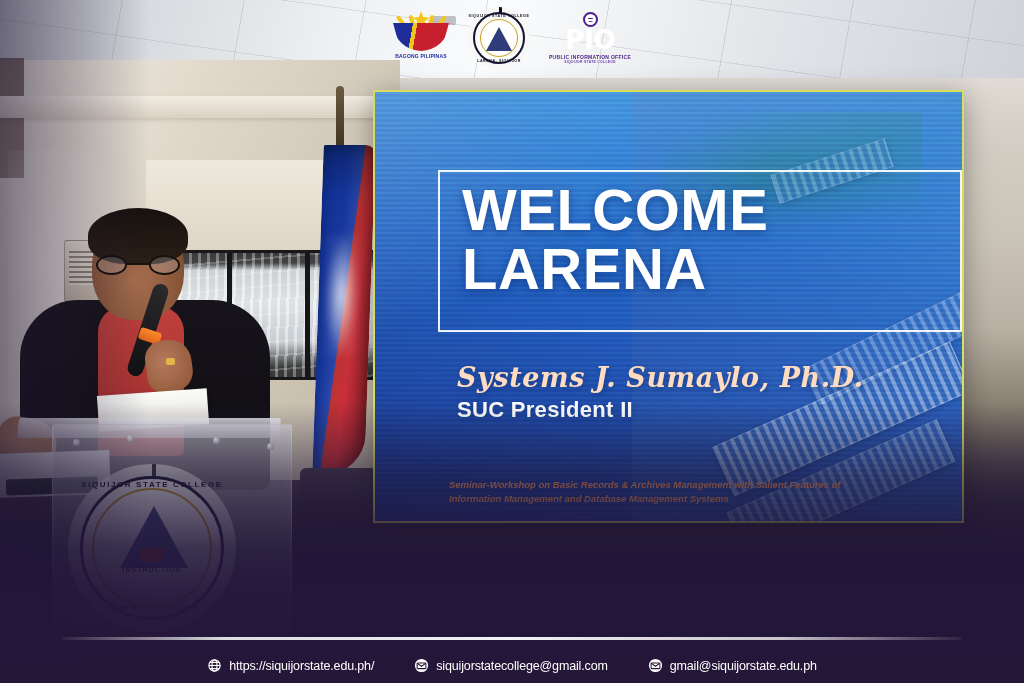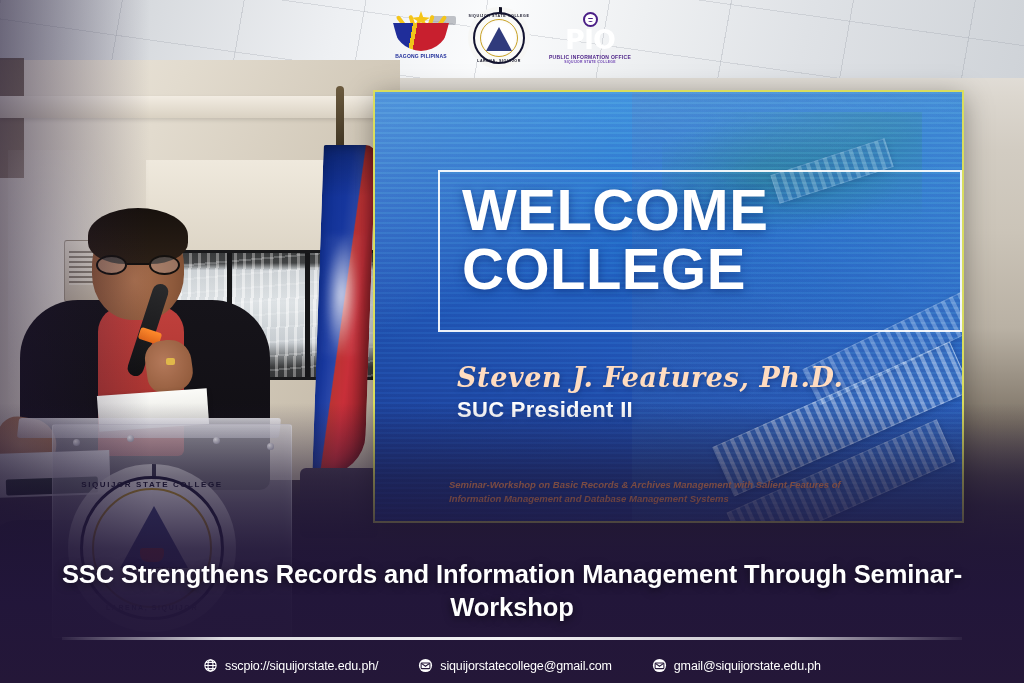--- a/index.html
+++ b/index.html
@@ -500,25 +500,25 @@
         <div class="roof r3"></div>
         <div class="roof r1"></div>
         <div class="roof r2"></div>
       </div>
       <div class="screen-sheen"></div>
       <div class="scanlines"></div>
 
       <div class="title-box">
         <div class="title-text">
           <div>WELCOME</div>
-          <div>COLLEGE</div>
+          <div>LARENA</div>
         </div>
       </div>
 
-      <div class="speaker-name">Steven J. Features, Ph.D.</div>
+      <div class="speaker-name">Systems J. Sumaylo, Ph.D.</div>
       <div class="speaker-role">SUC President II</div>
       <div class="slide-footnote">Seminar-Workshop on Basic Records &amp; Archives Management with Salient Features of Information Management and Database Management Systems</div>
     </div>
 
     <div class="person-body"></div>
     <div class="person-shirt"></div>
     <div class="person-head"></div>
     <div class="person-hair"></div>
     <div class="glasses">
       <div class="lens l"></div>
@@ -580,36 +580,35 @@
     </div>
 
     <div class="logo pio">
       <div class="pio-badge"></div>
       <div class="pio-letters">PIO</div>
       <div class="pio-sub1">PUBLIC INFORMATION OFFICE</div>
       <div class="pio-sub2">SIQUIJOR STATE COLLEGE</div>
     </div>
   </div>
 
-  <div class="caption">SSC Strengthens Records and Information Management Through Seminar-Workshop</div>
 
   <div class="footer-rule"></div>
   <div class="footer">
 
     <div class="contact">
       <span class="ic">
         <svg width="15" height="15" viewBox="0 0 24 24" fill="none" stroke="#ffffff" stroke-width="1.8">
           <circle cx="12" cy="12" r="9"></circle>
           <ellipse cx="12" cy="12" rx="4" ry="9"></ellipse>
           <line x1="3" y1="12" x2="21" y2="12"></line>
           <line x1="4.6" y1="7" x2="19.4" y2="7"></line>
           <line x1="4.6" y1="17" x2="19.4" y2="17"></line>
         </svg>
       </span>
-      <span>sscpio://siquijorstate.edu.ph/</span>
+      <span>https://siquijorstate.edu.ph/</span>
     </div>
 
     <div class="contact">
       <span class="ic">
         <svg width="15" height="15" viewBox="0 0 24 24">
           <circle cx="12" cy="12" r="10.5" fill="#ffffff"></circle>
           <rect x="5" y="8" width="14" height="9" rx="1" fill="none" stroke="#241738" stroke-width="1.7"></rect>
           <path d="M5.4 8.6 L12 13.2 L18.6 8.6" fill="none" stroke="#241738" stroke-width="1.7"></path>
         </svg>
       </span>

